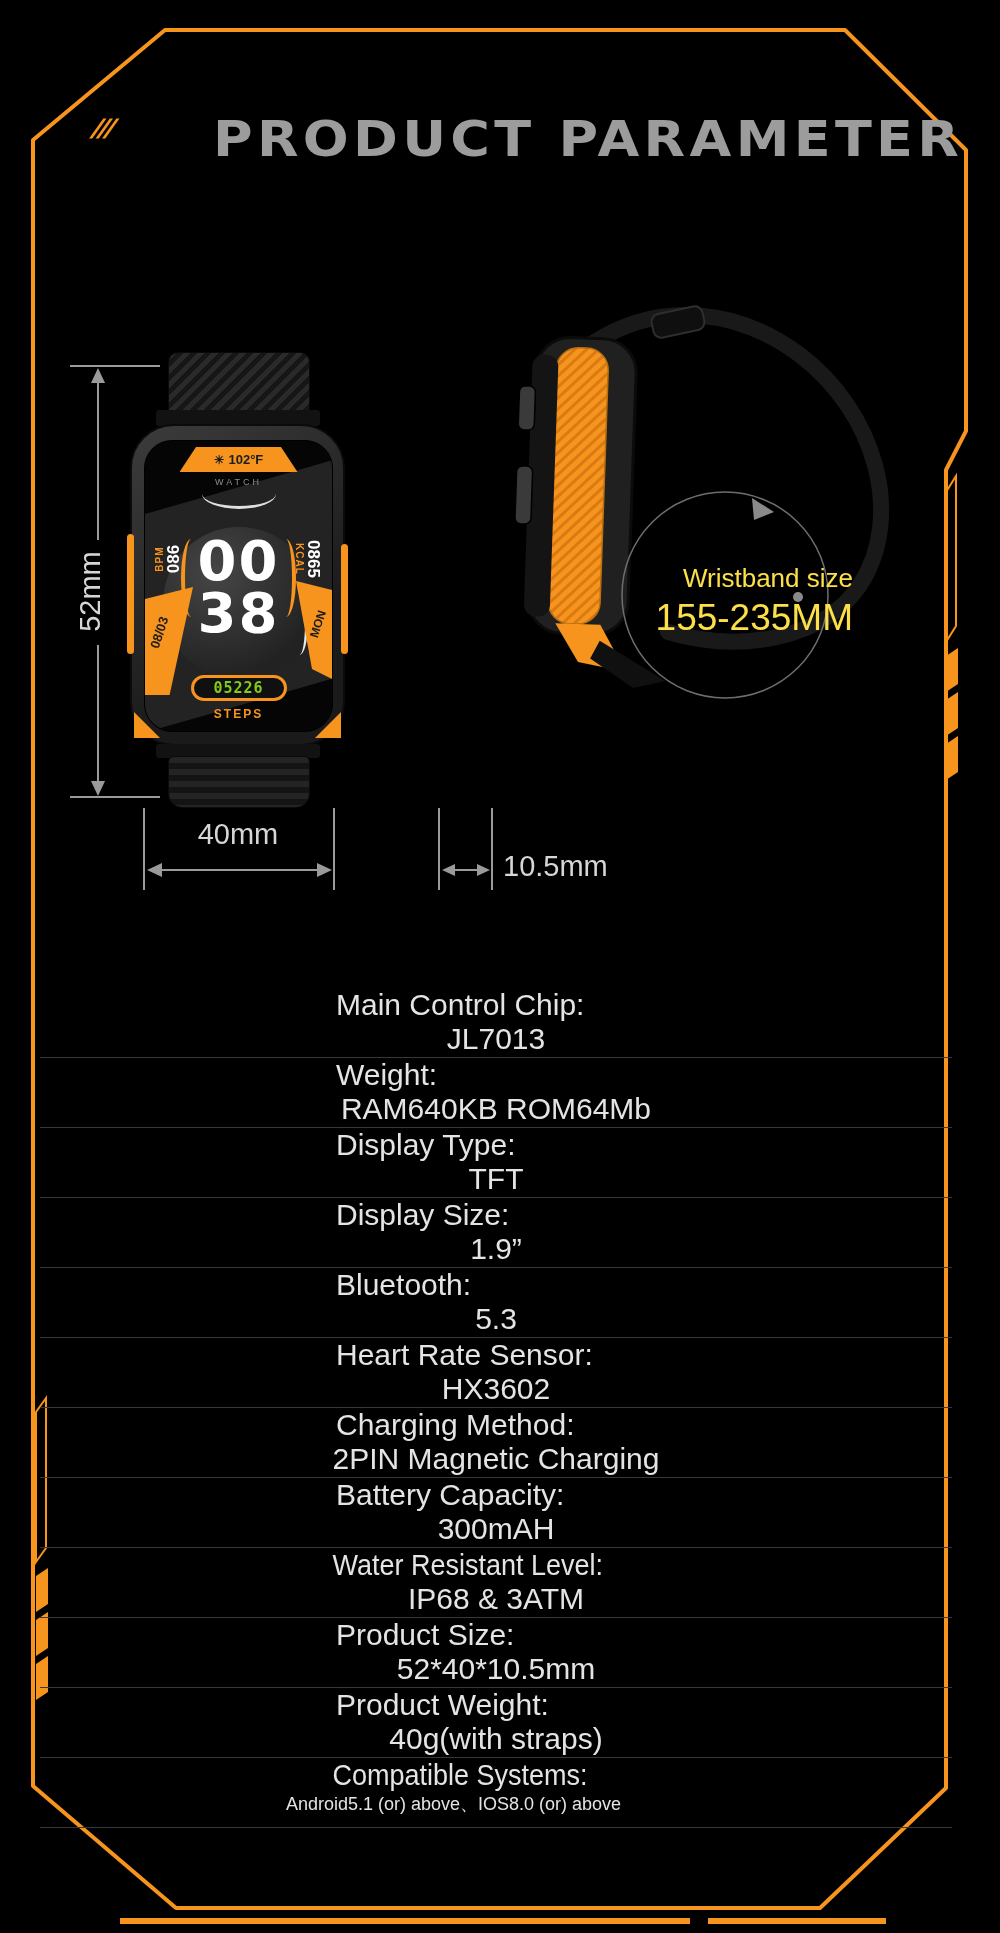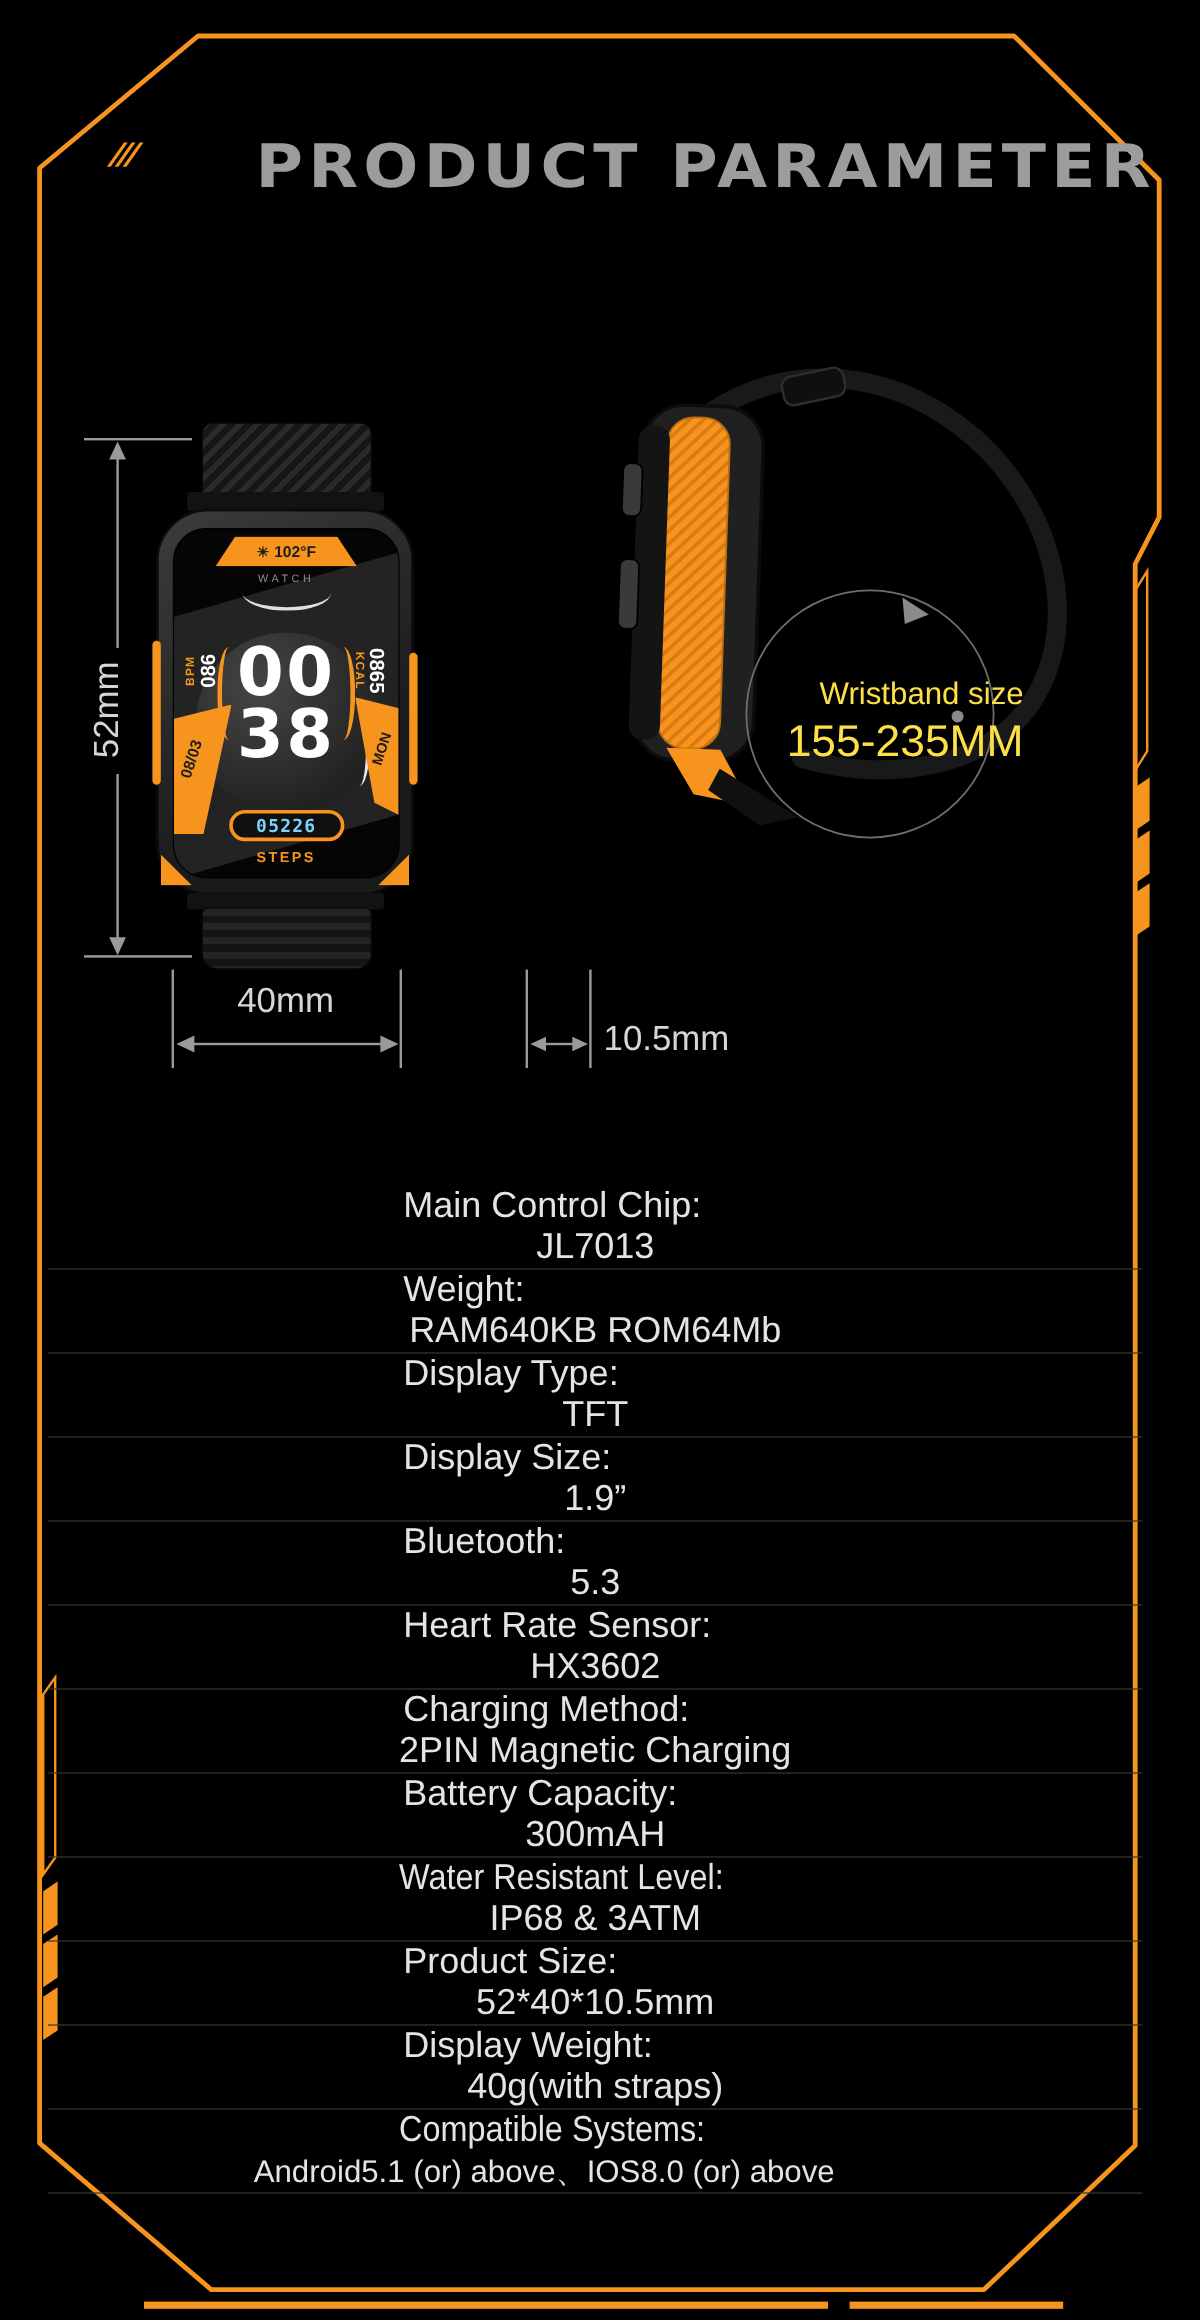--- a/index.html
+++ b/index.html
@@ -59,21 +59,21 @@
   .dateWedge{left:-4px;bottom:36px;width:52px;height:108px;background:#F7941E;
      clip-path:polygon(0 12%,100% 0,55% 100%,0 100%);}
   .dateWedge span{position:absolute;left:2px;top:38px;transform:rotate(-72deg);
      color:#1d1d1d;font-weight:bold;font-size:13px;}
   .monWedge{right:-4px;bottom:50px;width:40px;height:100px;background:#F7941E;
      clip-path:polygon(0 0,100% 10%,100% 100%,40% 88%);}
   .monWedge span{position:absolute;left:8px;top:36px;transform:rotate(-72deg);
      color:#1d1d1d;font-weight:bold;font-size:12px;}
   .stepsPill{left:50%;bottom:30px;transform:translateX(-50%);width:96px;height:26px;
      border:3px solid #F7941E;border-radius:15px;background:#101010;display:flex;align-items:center;
-     justify-content:center;color:#7dd3fc;font-weight:bold;font-size:15px;letter-spacing:1px;
+     justify-content:center;color:#84cc16;font-weight:bold;font-size:15px;letter-spacing:1px;
      font-family:"DejaVu Sans Mono", monospace;box-sizing:border-box;}
   .stepsLabel{bottom:10px;width:100%;text-align:center;color:#F7941E;font-weight:bold;
      font-size:12px;letter-spacing:2px;}
   .lug-bot{left:26px;top:392px;width:164px;height:14px;background:#121212;border-radius:3px;}
   .strap-bot{left:38px;top:404px;width:140px;height:50px;border-radius:6px 6px 14px 14px;
      background:repeating-linear-gradient(180deg,#242424 0 6px,#141414 6px 12px);
      border:1px solid #0a0a0a;}
 
   
   .dimline{background:#9a9a9a;}
@@ -85,21 +85,21 @@
   .wristband{left:597px;top:562px;width:256px;text-align:right;color:#fde047;line-height:1.25;}
   .wristband .l1{font-size:26px;}
   .wristband .l2{font-size:37px;}
 
   
   .spec-table{left:40px;top:988px;width:912px;}
   .spec-row{height:69px;display:flex;align-items:center;border-bottom:1px solid #383838;flex-direction:column;}
   .spec-label{flex:none;width:355px;padding-left:35px;font-size:30px;color:#E4E4E4;}
   .spec-value{font-size:30px;color:#E4E4E4;white-space:nowrap;}
   .spec-row.condensed .spec-label{transform:scaleX(0.9);transform-origin:left center;white-space:nowrap;}
-  .spec-row.long-value .spec-value{font-size:26px;margin-left:-85px;text-align:center;}
+  .spec-row.long-value .spec-value{font-size:18px;margin-left:-85px;text-align:center;}
 </style>
 </head>
 <body>
 
 <div class="canvas">
 
   <svg class="abs" style="left:0;top:0;" width="1000" height="1933" viewBox="0 0 1000 1933">
     <path d="M165,30 H845 L966,150 V431 L946,470 V1788 L820,1908 H176 L33,1786 V140 Z" fill="none" stroke="#F7941E" stroke-width="4" stroke-linejoin="round"></path>
 
     <polygon points="946,492 956,476 956,626 946,642" fill="none" stroke="#F7941E" stroke-width="2"></polygon>
@@ -263,21 +263,21 @@
       <div class="spec-label">Water Resistant Level:</div>
       <div class="spec-value">IP68 &amp; 3ATM</div>
     </div>
 
     <div class="spec-row">
       <div class="spec-label">Product Size:</div>
       <div class="spec-value">52*40*10.5mm</div>
     </div>
 
     <div class="spec-row">
-      <div class="spec-label">Display Weight:</div>
+      <div class="spec-label">Product Weight:</div>
       <div class="spec-value">40g(with straps)</div>
     </div>
 
     <div class="spec-row condensed long-value">
       <div class="spec-label">Compatible Systems:</div>
       <div class="spec-value">Android5.1 (or) above、IOS8.0 (or) above</div>
     </div>
   </div>
 
 </div>

